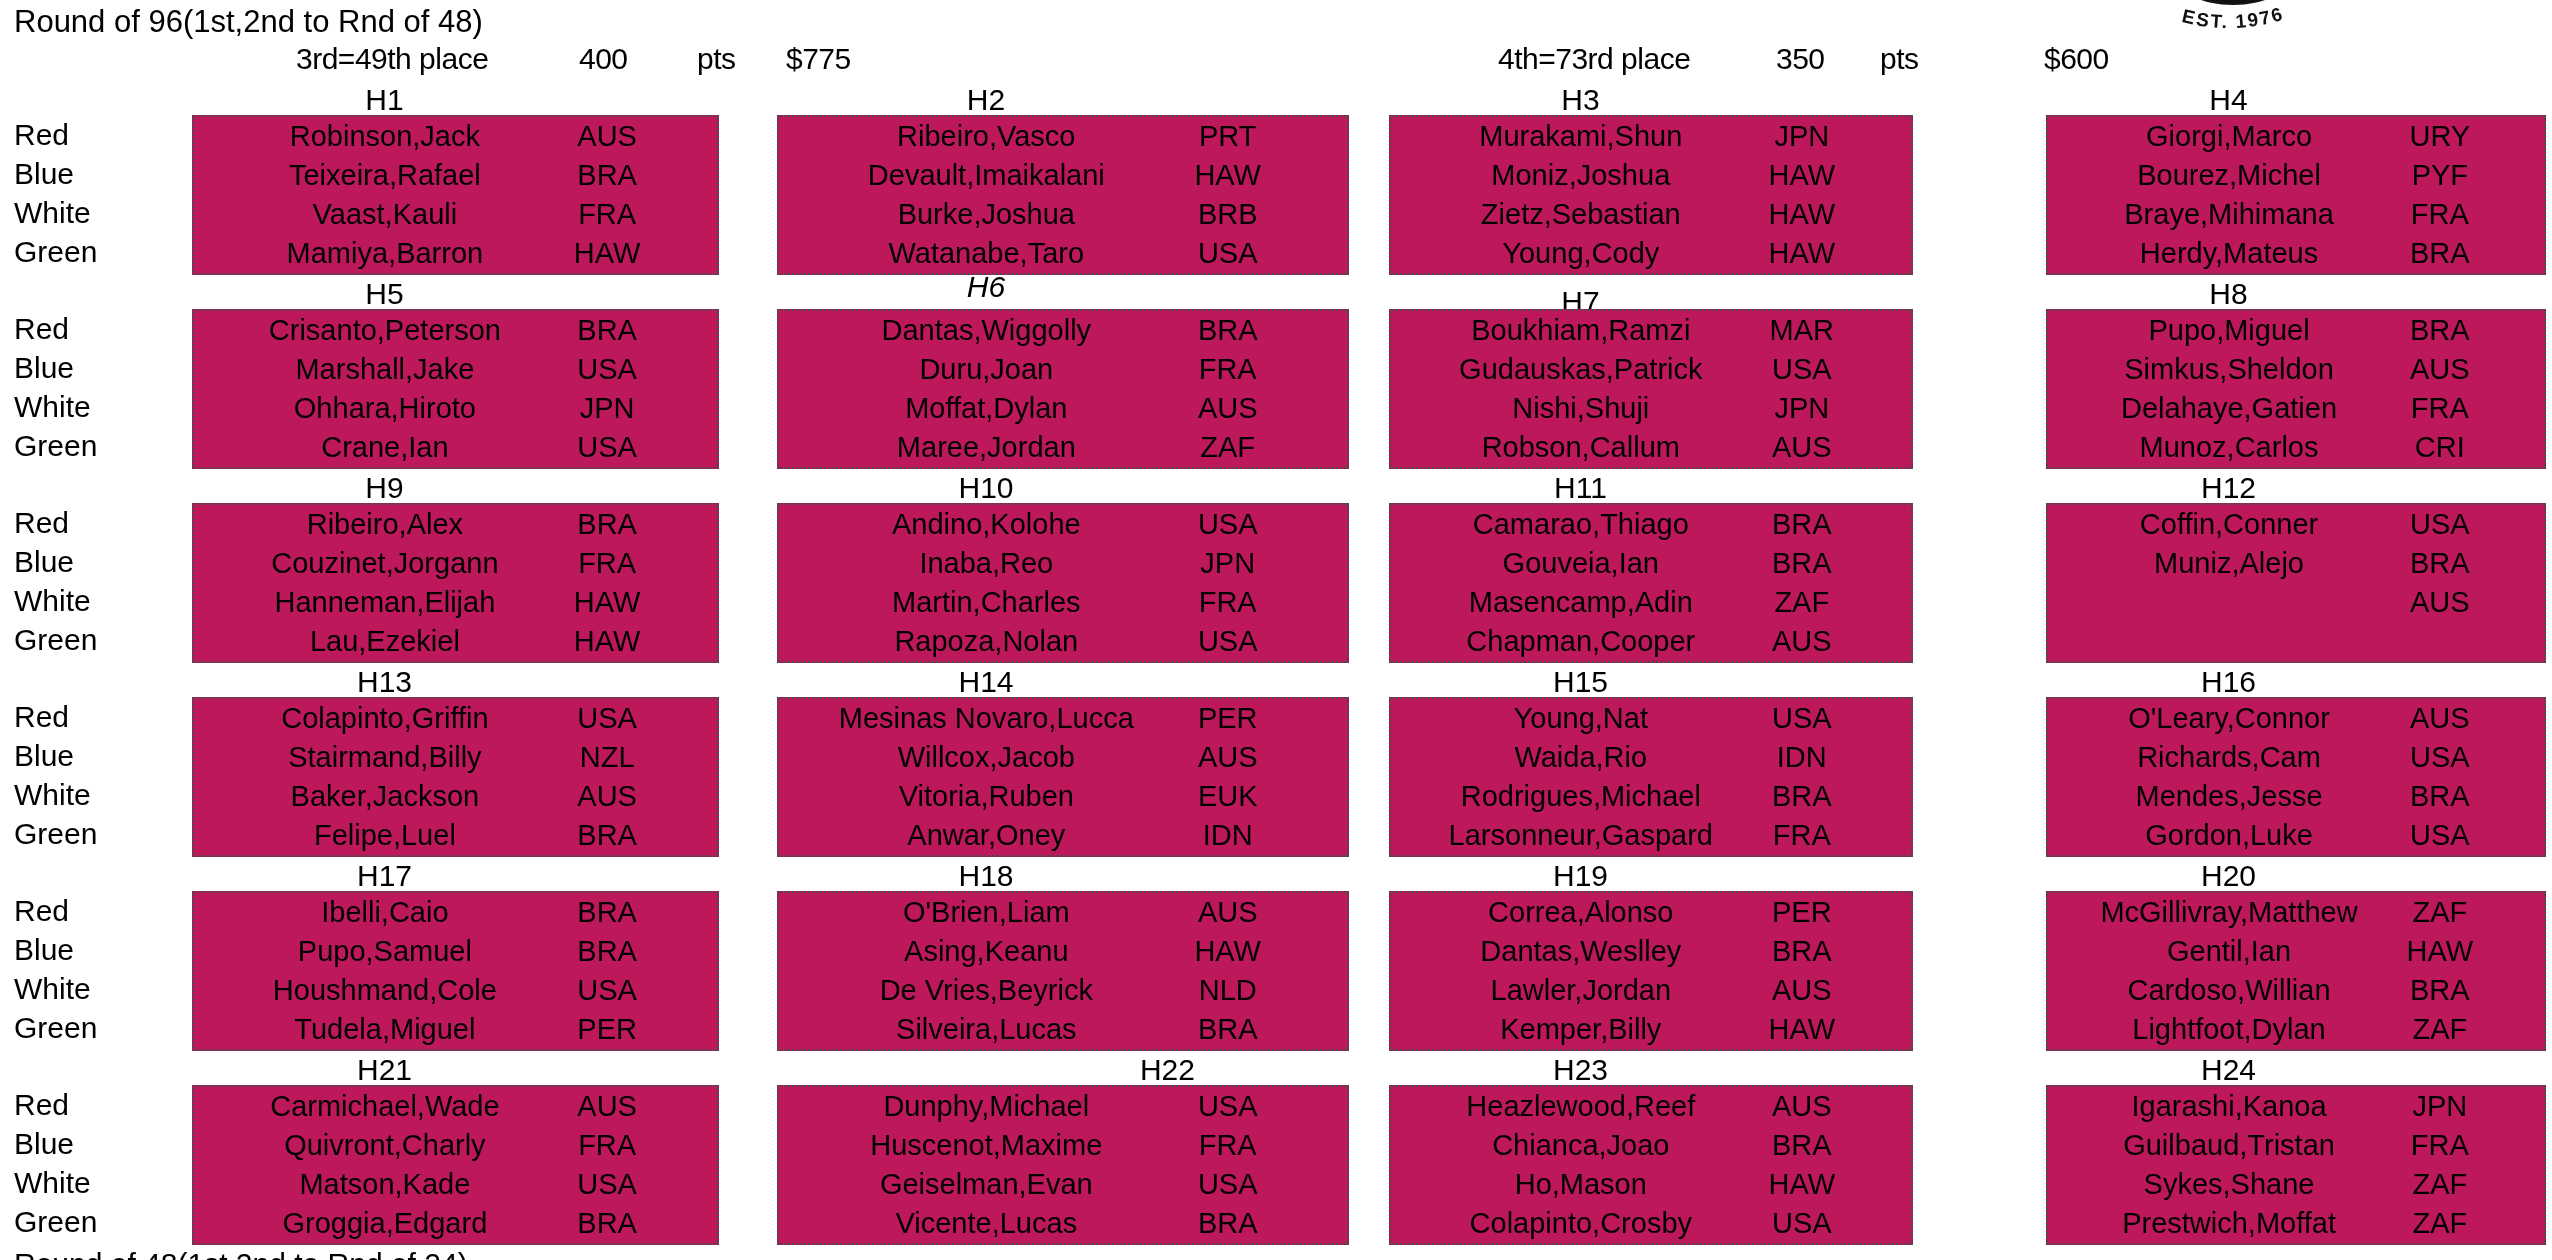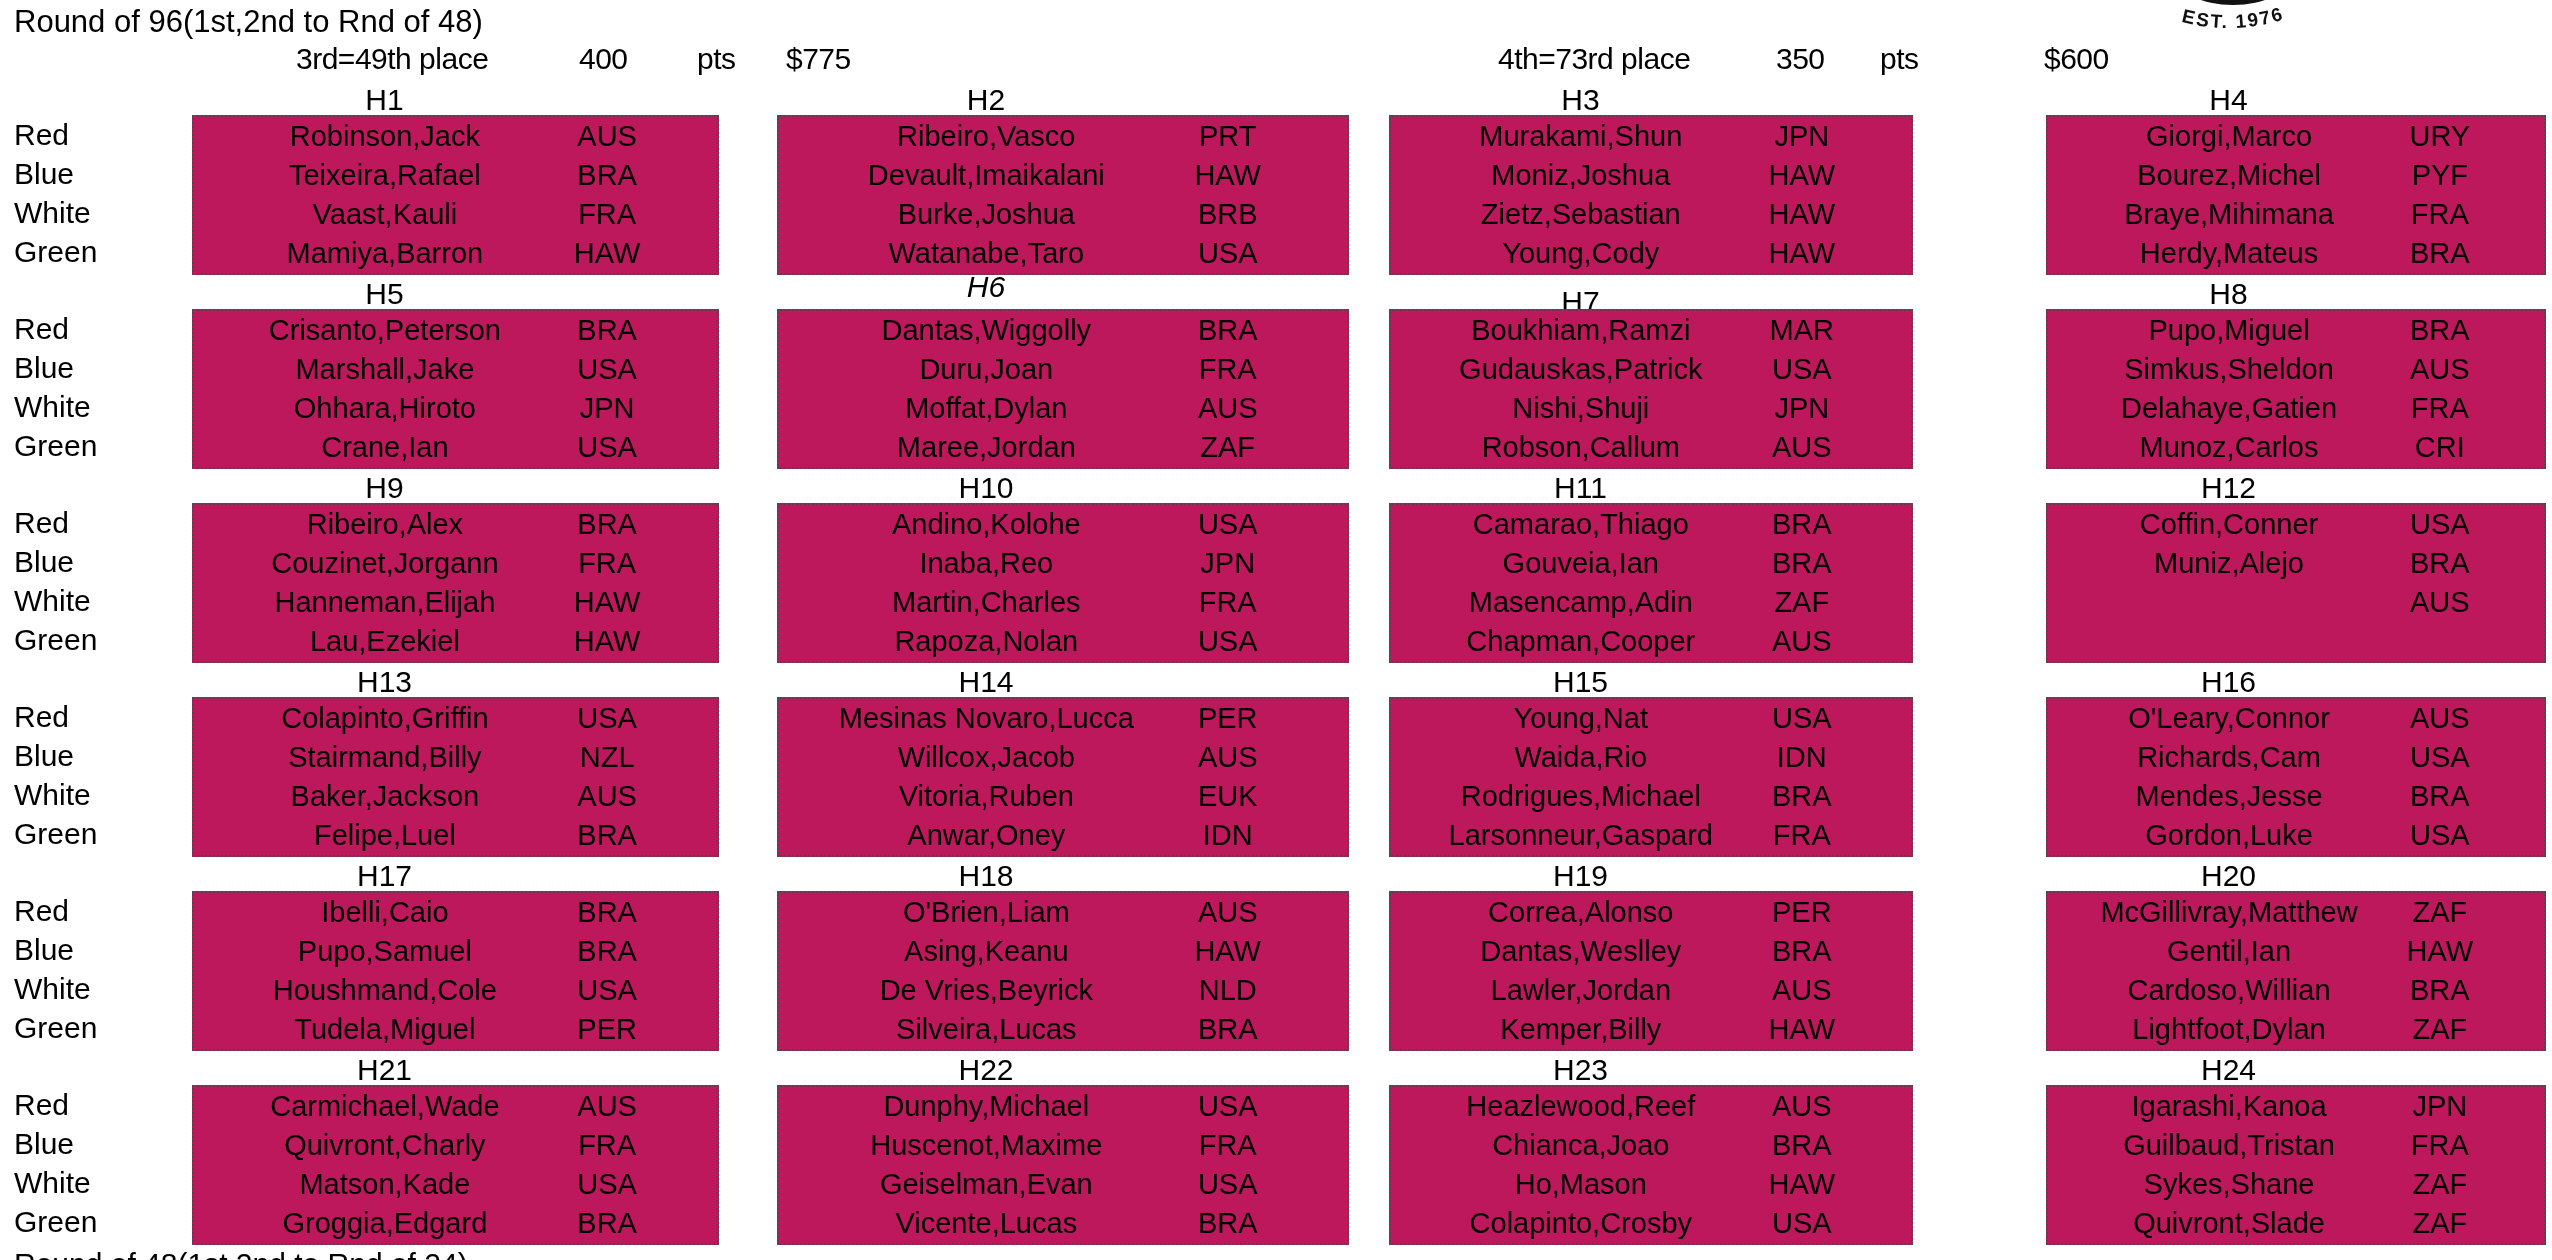--- a/index.html
+++ b/index.html
@@ -464,21 +464,21 @@
         </div>
         <div class="heat-row">
           <span class="c-name">Matson,Kade</span>
           <span class="c-country">USA</span>
         </div>
         <div class="heat-row">
           <span class="c-name">Groggia,Edgard</span>
           <span class="c-country">BRA</span>
         </div>
       </div>
-      <div class="abs heat-label" style="left:777px;top:1055px;width:418px;">H22</div>
+      <div class="abs heat-label" style="left:777px;top:1055px;width:418px;text-align:right;">H22</div>
       <div class="abs heat-box" style="left:777px;top:1085px;width:572px;height:160px;">
         <div class="heat-row">
           <span class="c-name">Dunphy,Michael</span>
           <span class="c-country">USA</span>
         </div>
         <div class="heat-row">
           <span class="c-name">Huscenot,Maxime</span>
           <span class="c-country">FRA</span>
         </div>
         <div class="heat-row">
@@ -517,20 +517,20 @@
         </div>
         <div class="heat-row">
           <span class="c-name">Guilbaud,Tristan</span>
           <span class="c-country">FRA</span>
         </div>
         <div class="heat-row">
           <span class="c-name">Sykes,Shane</span>
           <span class="c-country">ZAF</span>
         </div>
         <div class="heat-row">
-          <span class="c-name">Quivront,Slade</span>
+          <span class="c-name">Prestwich,Moffat</span>
           <span class="c-country">ZAF</span>
         </div>
       </div>
     </div>
 
   <div class="abs footer-title">Round of 48(1st,2nd to Rnd of 24)</div>
 </div>
 
 </body></html>

